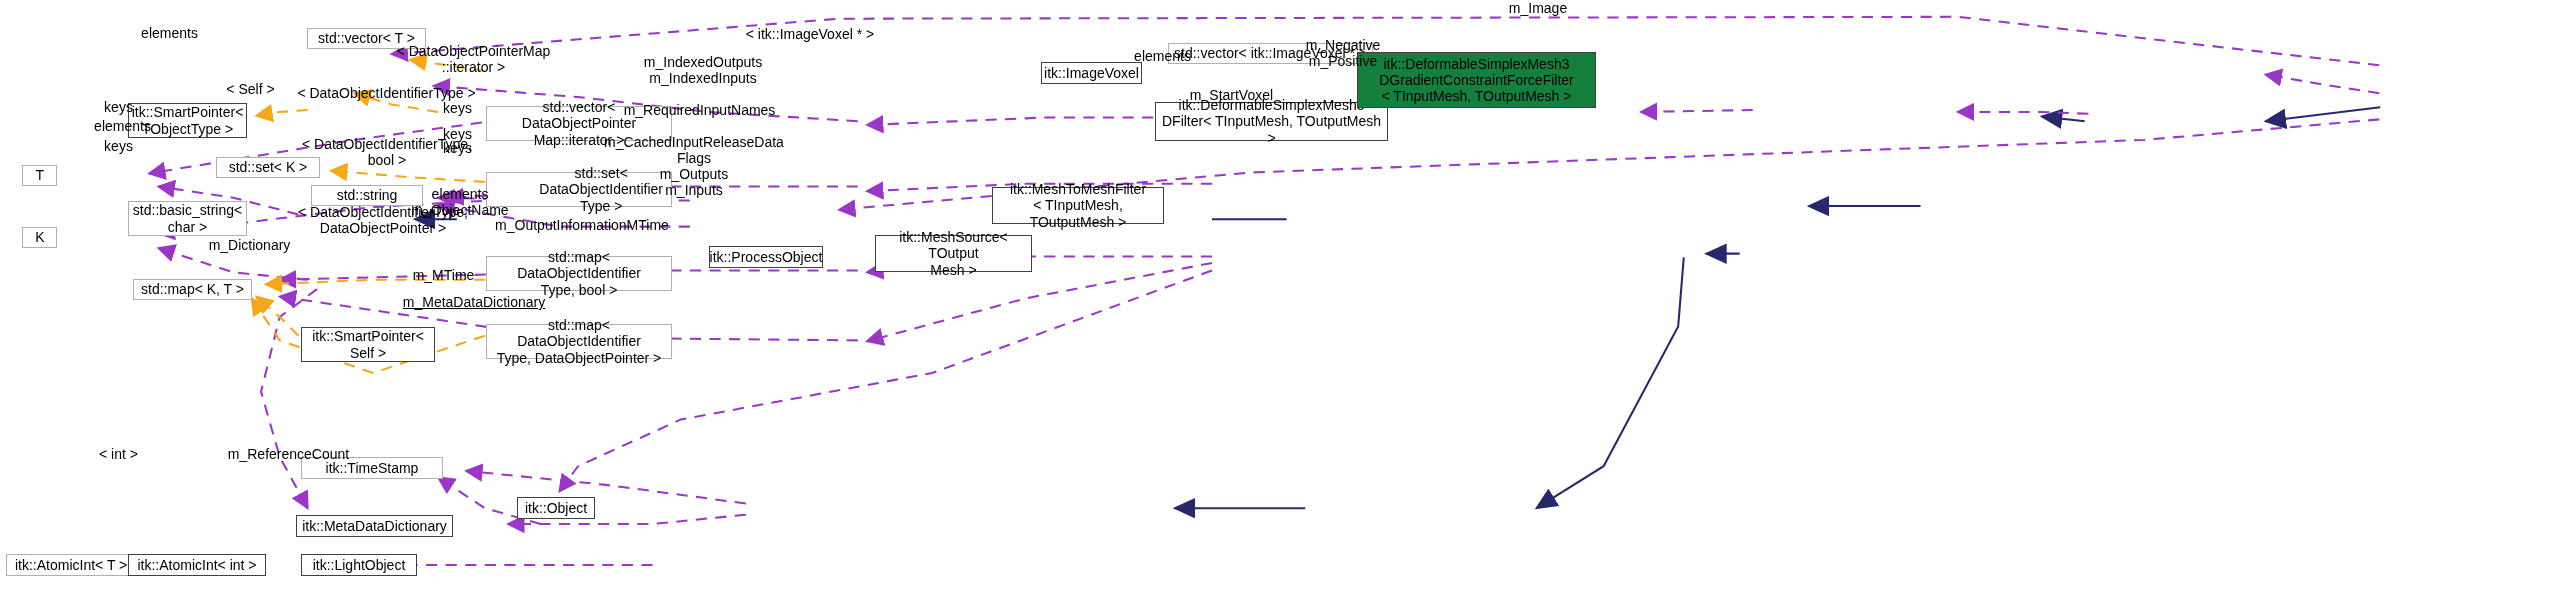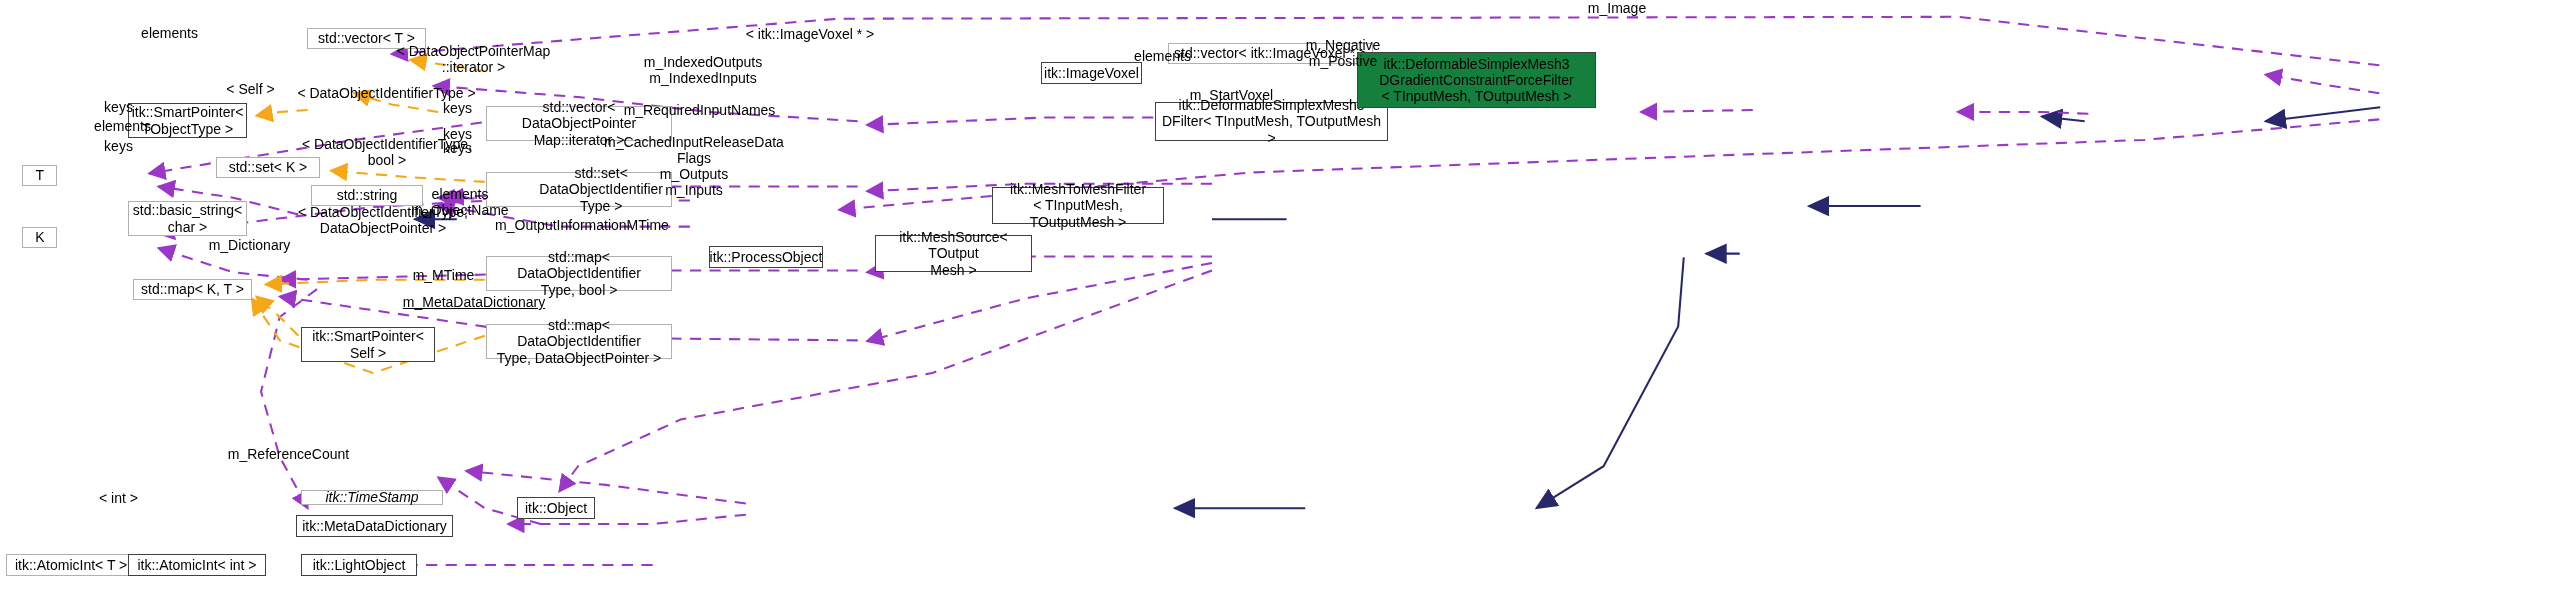--- a/index.html
+++ b/index.html
@@ -98,41 +98,41 @@
       <div class="node bold" style="left: 301px; top: 327px; width: 134px; height: 35px;">itk::SmartPointer&lt;
 Self &gt;</div>
       <div class="node" style="left: 486px; top: 106px; width: 186px; height: 35px;">std::vector&lt; DataObjectPointer
 Map::iterator &gt;</div>
       <div class="node" style="left: 486px; top: 172px; width: 186px; height: 35px; padding-left: 48px;">std::set&lt; DataObjectIdentifier
 Type &gt;</div>
       <div class="node" style="left: 486px; top: 256px; width: 186px; height: 35px;">std::map&lt; DataObjectIdentifier
 Type, bool &gt;</div>
       <div class="node" style="left: 486px; top: 324px; width: 186px; height: 35px;">std::map&lt; DataObjectIdentifier
 Type, DataObjectPointer &gt;</div>
-      <div class="node" style="left: 301px; top: 490px; width: 142px; height: 15px; font-style: italic;">itk::TimeStamp</div>
+      <div class="node" style="left: 301px; top: 457px; width: 142px; height: 22px;">itk::TimeStamp</div>
       <div class="node bold" style="left: 296px; top: 515px; width: 157px; height: 22.4px;">itk::MetaDataDictionary</div>
       <div class="node" style="left: 5.6px; top: 554px; width: 131px; height: 22.4px;">itk::AtomicInt&lt; T &gt;</div>
       <div class="node bold" style="left: 128px; top: 554px; width: 138px; height: 22.4px;">itk::AtomicInt&lt; int &gt;</div>
       <div class="node bold" style="left: 301px; top: 554px; width: 116px; height: 22.4px;">itk::LightObject</div>
       <div class="node bold" style="left: 517px; top: 497px; width: 78px; height: 22.4px;">itk::Object</div>
       <div class="node bold" style="left: 709px; top: 246px; width: 114px; height: 22.4px;">itk::ProcessObject</div>
       <div class="node bold" style="left: 875px; top: 235px; width: 157px; height: 37px;">itk::MeshSource&lt; TOutput
 Mesh &gt;</div>
       <div class="node bold" style="left: 992px; top: 187px; width: 172px; height: 37px;">itk::MeshToMeshFilter
 &lt; TInputMesh, TOutputMesh &gt;</div>
       <div class="node bold" style="left: 1041px; top: 62px; width: 101px; height: 22.4px;">itk::ImageVoxel</div>
       <div class="node" style="left: 1168px; top: 43px; width: 205px; height: 20.5px;">std::vector&lt; itk::ImageVoxel * &gt;</div>
       <div class="node bold" style="left: 1155px; top: 102px; width: 233px; height: 39px;">itk::DeformableSimplexMesh3
 DFilter&lt; TInputMesh, TOutputMesh &gt;</div>
       <div class="node filled" style="left: 1357px; top: 52px; width: 239px; height: 56px;">itk::DeformableSimplexMesh3
 DGradientConstraintForceFilter
 &lt; TInputMesh, TOutputMesh &gt;</div>
     </div>
   <div id="labels-layer">
-      <div class="edgelabel" style="left: 1561px; top: 0px; width: 112px;">m_Image</div>
+      <div class="edgelabel" style="left: 1482px; top: 0px; width: 112px;">m_Image</div>
       <div class="edgelabel" style="left: 118px; top: 25px; width: 103px;">elements</div>
       <div class="edgelabel" style="left: 726px; top: 26px; width: 168px;">&lt; itk::ImageVoxel * &gt;</div>
       <div class="edgelabel" style="left: 385px; top: 43px; width: 177px;">&lt; DataObjectPointerMap
 ::iterator &gt;</div>
       <div class="edgelabel" style="left: 1287px; top: 37px; width: 112px;">m_Negative
 m_Positive</div>
       <div class="edgelabel" style="left: 213px; top: 81px; width: 75px;">&lt; Self &gt;</div>
       <div class="edgelabel" style="left: 1111px; top: 48px; width: 103px;">elements</div>
       <div class="edgelabel" style="left: 1166px; top: 87px; width: 131px;">m_StartVoxel</div>
       <div class="edgelabel" style="left: 624px; top: 54px; width: 158px;">m_IndexedOutputs
@@ -152,17 +152,17 @@
 m_Outputs
 m_Inputs</div>
       <div class="edgelabel" style="left: 404px; top: 186px; width: 112px;">elements
 m_ObjectName</div>
       <div class="edgelabel" style="left: 285px; top: 204px; width: 196px;">&lt; DataObjectIdentifierType,
 DataObjectPointer &gt;</div>
       <div class="edgelabel" style="left: 484px; top: 217px; width: 196px;">m_OutputInformationMTime</div>
       <div class="edgelabel" style="left: 189px; top: 237px; width: 121px;">m_Dictionary</div>
       <div class="edgelabel" style="left: 392px; top: 267px; width: 103px;">m_MTime</div>
       <div class="edgelabel" style="left: 390px; top: 294px; width: 168px; text-decoration: underline;">m_MetaDataDictionary</div>
-      <div class="edgelabel" style="left: 86px; top: 446px; width: 65px; margin-top: 44px;">&lt; int &gt;</div>
+      <div class="edgelabel" style="left: 86px; top: 446px; width: 65px;">&lt; int &gt;</div>
       <div class="edgelabel" style="left: 214px; top: 446px; width: 149px;">m_ReferenceCount</div>
     </div>
 </div>
 
 
 </body></html>

